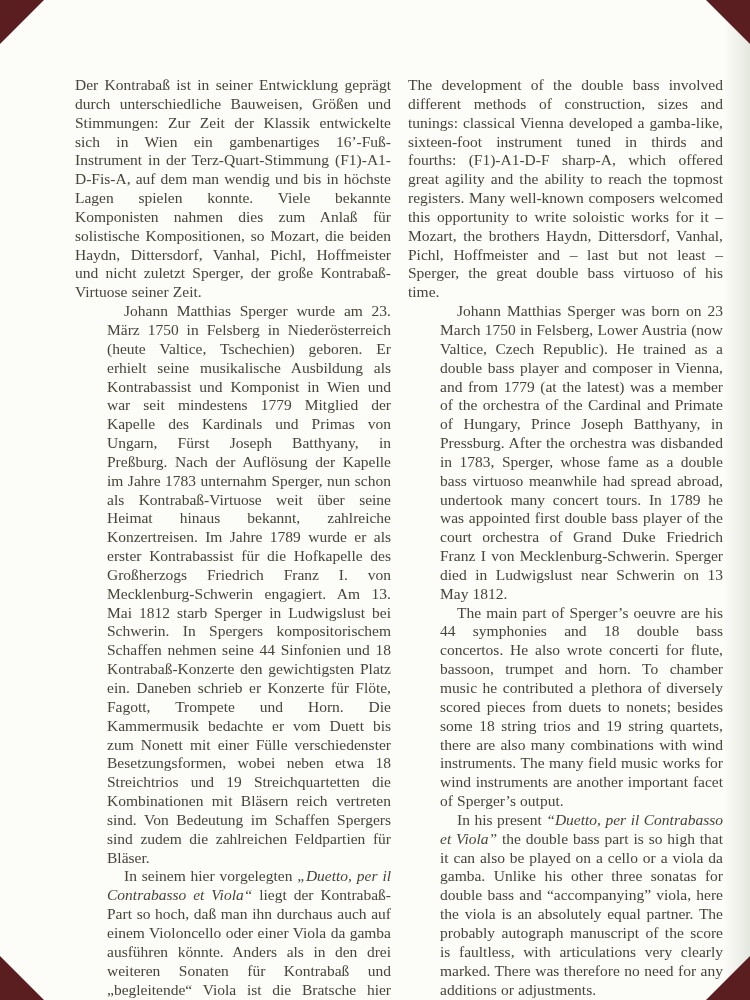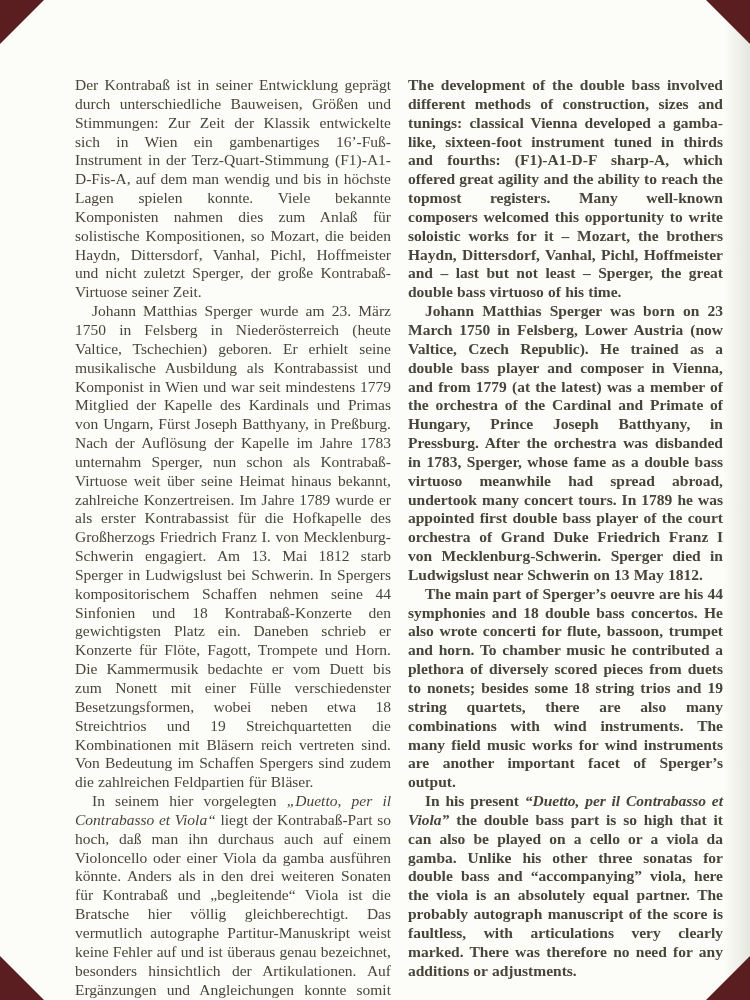--- a/index.html
+++ b/index.html
@@ -22,23 +22,23 @@
     color: var(--ink, #474439);
     font-size: 15.5px;
     line-height: 18.85px;
     text-align: justify;
     text-justify: inter-word;
     hyphens: auto;
     -webkit-hyphens: auto;
     word-spacing: 0.02em;
   }
   .col-de { left: 75px; }
-  .col-en { left: 408px; width: 315px; font-weight: bold; }
+  .col-en { left: 408px; width: 315px; }
   .col p { margin: 0; padding: 0; }
-  .col p.indent { text-indent: 17px; }
+  .col p.indent { text-indent: 17px; margin-left: 32px; }
   .italic { font-style: italic; }
 
   
   .corner { position: absolute; width: 0; height: 0; }
   .corner.tl { top: 0; left: 0;  border-top: 44px solid var(--corner, #5a1e20); border-right: 44px solid transparent; }
   .corner.tr { top: 0; right: 0; border-top: 44px solid var(--corner, #5a1e20); border-left: 44px solid transparent; }
   .corner.bl { bottom: 0; left: 0;  border-bottom: 44px solid var(--corner, #5a1e20); border-right: 44px solid transparent; }
   .corner.br { bottom: 0; right: 0; border-bottom: 44px solid var(--corner, #5a1e20); border-left: 44px solid transparent; }
 
   

